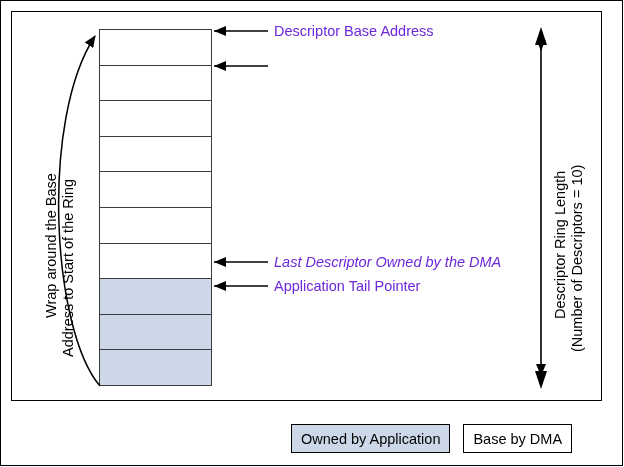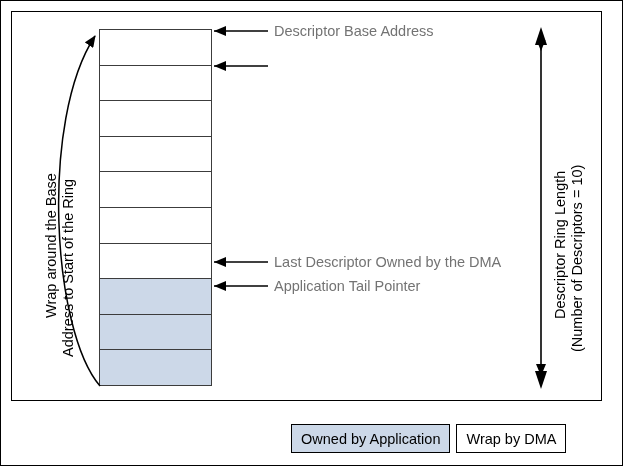--- a/index.html
+++ b/index.html
@@ -58,21 +58,21 @@
     position: absolute;
     left: 0; top: 0;
     width: 624px; height: 467px;
     pointer-events: none;
   }
 
   
   .callout-label {
     position: absolute;
     font-size: 14.5px;
-    color: #737373;
+    color: #6d28d9;
     white-space: nowrap;
     line-height: 1;
   }
 
   
   .rot-label {
     position: absolute;
     font-size: 14.5px;
     color: #000000;
     white-space: nowrap;
@@ -82,21 +82,21 @@
   }
 
   
   #legend {
     position: absolute;
     left: 291px;
     top: 424px;
     height: 29px;
     display: flex;
     align-items: stretch;
-    gap: 6px;
+    gap: 13px;
   }
   .legend-box {
     border: 1px solid #000000;
     box-sizing: border-box;
     display: flex;
     align-items: center;
     justify-content: center;
     font-size: 14.5px;
     color: #000000;
     white-space: nowrap;
@@ -159,27 +159,27 @@
     <g stroke="#000000" stroke-width="1.6" fill="none">
       <line x1="541" y1="40" x2="541" y2="376" marker-start="url(#arrowLeft)" marker-end="url(#arrowTip)"></line>
     </g>
     <g fill="#000000" stroke="none">
       <path d="M541,27 L547,45 L535,45 Z"></path>
       <path d="M541,389 L547,371 L535,371 Z"></path>
     </g>
   </svg>
 
   <div class="callout-label" style="left:274px; top:24px;">Descriptor Base Address</div>
-  <div class="callout-label" style="left:274px; top:255px;">Last Descriptor Owned by the DMA</div>
+  <div class="callout-label" style="left:274px; top:255px;font-style:italic;">Last Descriptor Owned by the DMA</div>
   <div class="callout-label" style="left:274px; top:279px;">Application Tail Pointer</div>
 
   <div class="rot-label" style="left:44px; top:318px;">Wrap around the Base</div>
   <div class="rot-label" style="left:61px; top:357px;">Address to Start of the Ring</div>
 
   <div class="rot-label" style="left:553px; top:319px;">Descriptor Ring Length</div>
   <div class="rot-label" style="left:570px; top:352px;">(Number of Descriptors = 10)</div>
 
   <div id="legend">
     <div class="legend-box app" style="background: rgb(204, 216, 232);">Owned by Application</div>
-    <div class="legend-box dma" style="background: rgb(255, 255, 255);">Wrap by DMA</div>
+    <div class="legend-box dma" style="background: rgb(255, 255, 255);">Base by DMA</div>
   </div>
 
 </div>
 
 </body></html>

